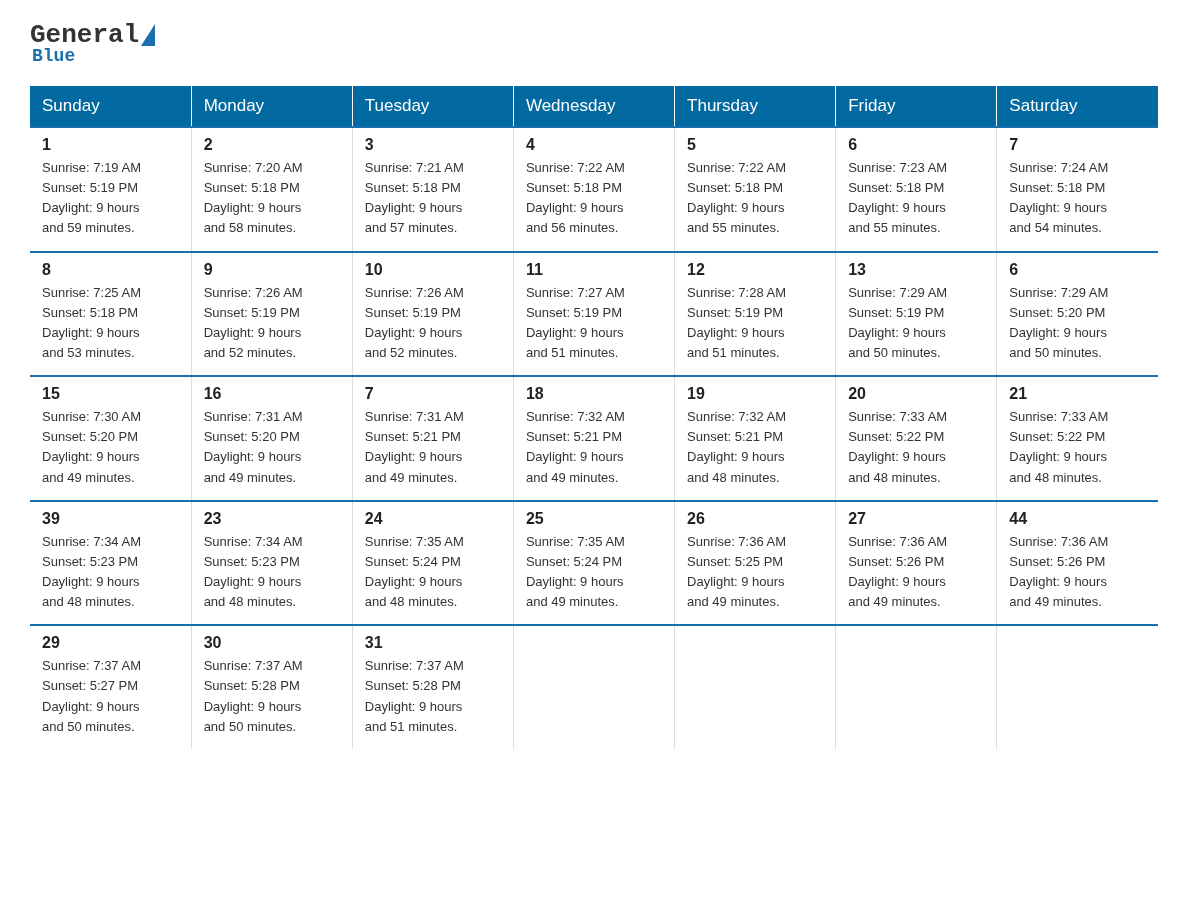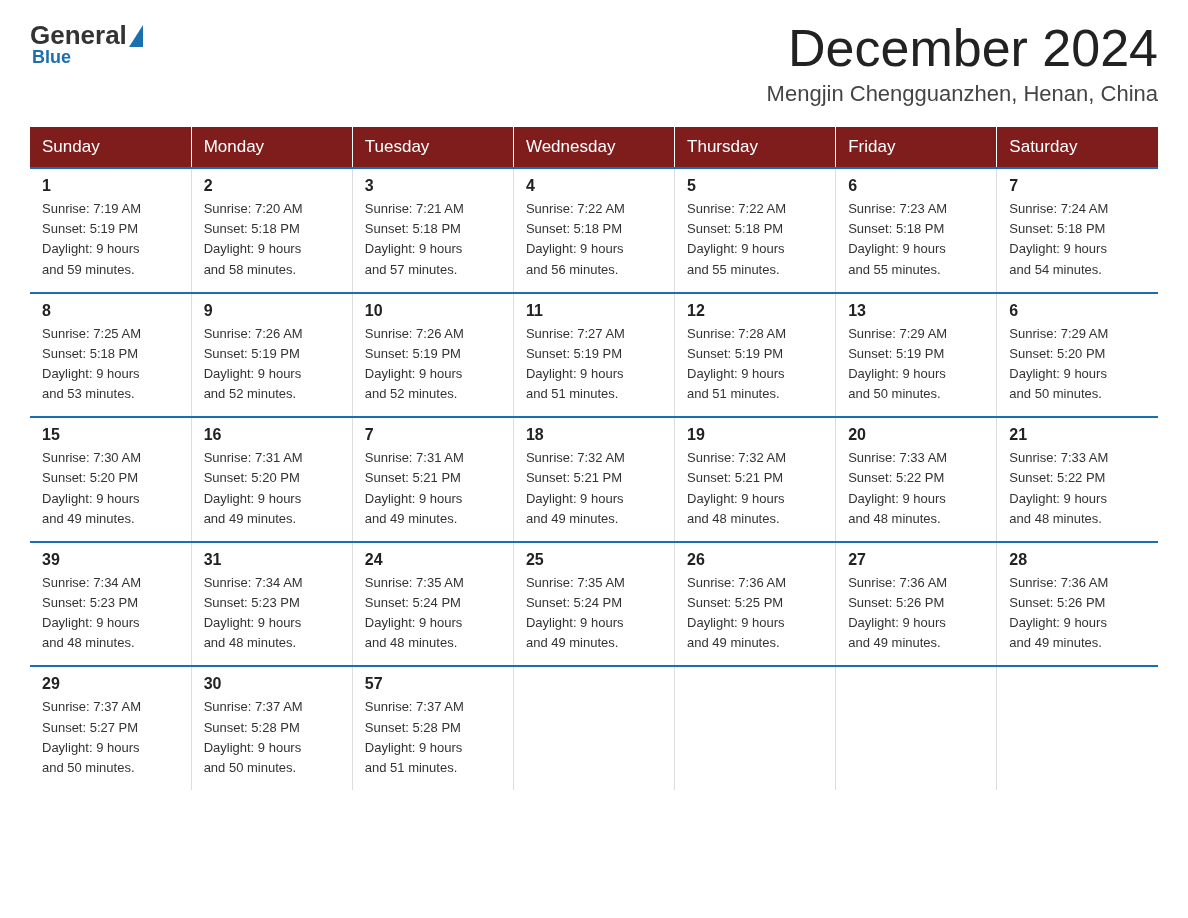--- a/index.html
+++ b/index.html
@@ -13,20 +13,21 @@
     .header {
       display: flex;
       justify-content: space-between;
       align-items: flex-start;
       margin-bottom: 20px;
     }
     .logo {
       display: flex;
       align-items: flex-start;
       gap: 4px;
+      font-family: Liberation Mono, monospace;
     }
     .logo-text-general {
       font-size: 26px;
       font-weight: bold;
       color: #333;
     }
     .logo-triangle {
       width: 0;
       height: 0;
       border-left: 14px solid transparent;
@@ -56,21 +57,21 @@
       font-size: 22px;
       font-weight: normal;
       color: #444;
       margin-top: 4px;
     }
     table {
       width: 100%;
       border-collapse: collapse;
     }
     thead tr {
-      background: #7f1d1d;
+      background: #0369a1;
     }
     thead th {
       color: #fff;
       font-size: 17px;
       font-weight: normal;
       padding: 10px 12px;
       text-align: left;
       border-right: 1px solid #fff;
     }
     thead th:last-child {
@@ -112,24 +113,20 @@
 
 <div class="header">
   <div class="logo">
     <div>
       <div style="display:flex;align-items:center;">
         <span class="logo-text-general">General</span>
         <span class="logo-triangle"></span>
       </div>
       <span class="logo-blue">Blue</span>
     </div>
-  </div>
-  <div class="title-block">
-    <h1>December 2024</h1>
-    <h2>Mengjin Chengguanzhen, Henan, China</h2>
   </div>
 </div>
 
 <table>
   <thead>
     <tr>
       <th>Sunday</th>
       <th>Monday</th>
       <th>Tuesday</th>
       <th>Wednesday</th>
@@ -228,55 +225,55 @@
         <span class="day-num">21</span>
         <span class="day-info">Sunrise: 7:33 AM<br>Sunset: 5:22 PM<br>Daylight: 9 hours<br>and 48 minutes.</span>
       </td>
       </tr>
       <tr>
         <td>
         <span class="day-num">39</span>
         <span class="day-info">Sunrise: 7:34 AM<br>Sunset: 5:23 PM<br>Daylight: 9 hours<br>and 48 minutes.</span>
       </td>
         <td>
-        <span class="day-num">31</span>
+        <span class="day-num">23</span>
         <span class="day-info">Sunrise: 7:34 AM<br>Sunset: 5:23 PM<br>Daylight: 9 hours<br>and 48 minutes.</span>
       </td>
         <td>
         <span class="day-num">24</span>
         <span class="day-info">Sunrise: 7:35 AM<br>Sunset: 5:24 PM<br>Daylight: 9 hours<br>and 48 minutes.</span>
       </td>
         <td>
         <span class="day-num">25</span>
         <span class="day-info">Sunrise: 7:35 AM<br>Sunset: 5:24 PM<br>Daylight: 9 hours<br>and 49 minutes.</span>
       </td>
         <td>
         <span class="day-num">26</span>
         <span class="day-info">Sunrise: 7:36 AM<br>Sunset: 5:25 PM<br>Daylight: 9 hours<br>and 49 minutes.</span>
       </td>
         <td>
         <span class="day-num">27</span>
         <span class="day-info">Sunrise: 7:36 AM<br>Sunset: 5:26 PM<br>Daylight: 9 hours<br>and 49 minutes.</span>
       </td>
         <td>
-        <span class="day-num">28</span>
+        <span class="day-num">44</span>
         <span class="day-info">Sunrise: 7:36 AM<br>Sunset: 5:26 PM<br>Daylight: 9 hours<br>and 49 minutes.</span>
       </td>
       </tr>
       <tr>
         <td>
         <span class="day-num">29</span>
         <span class="day-info">Sunrise: 7:37 AM<br>Sunset: 5:27 PM<br>Daylight: 9 hours<br>and 50 minutes.</span>
       </td>
         <td>
         <span class="day-num">30</span>
         <span class="day-info">Sunrise: 7:37 AM<br>Sunset: 5:28 PM<br>Daylight: 9 hours<br>and 50 minutes.</span>
       </td>
         <td>
-        <span class="day-num">57</span>
+        <span class="day-num">31</span>
         <span class="day-info">Sunrise: 7:37 AM<br>Sunset: 5:28 PM<br>Daylight: 9 hours<br>and 51 minutes.</span>
       </td>
         <td class="empty-cell"></td>
         <td class="empty-cell"></td>
         <td class="empty-cell"></td>
         <td class="empty-cell"></td>
       </tr>
     </tbody>
 </table>
 

